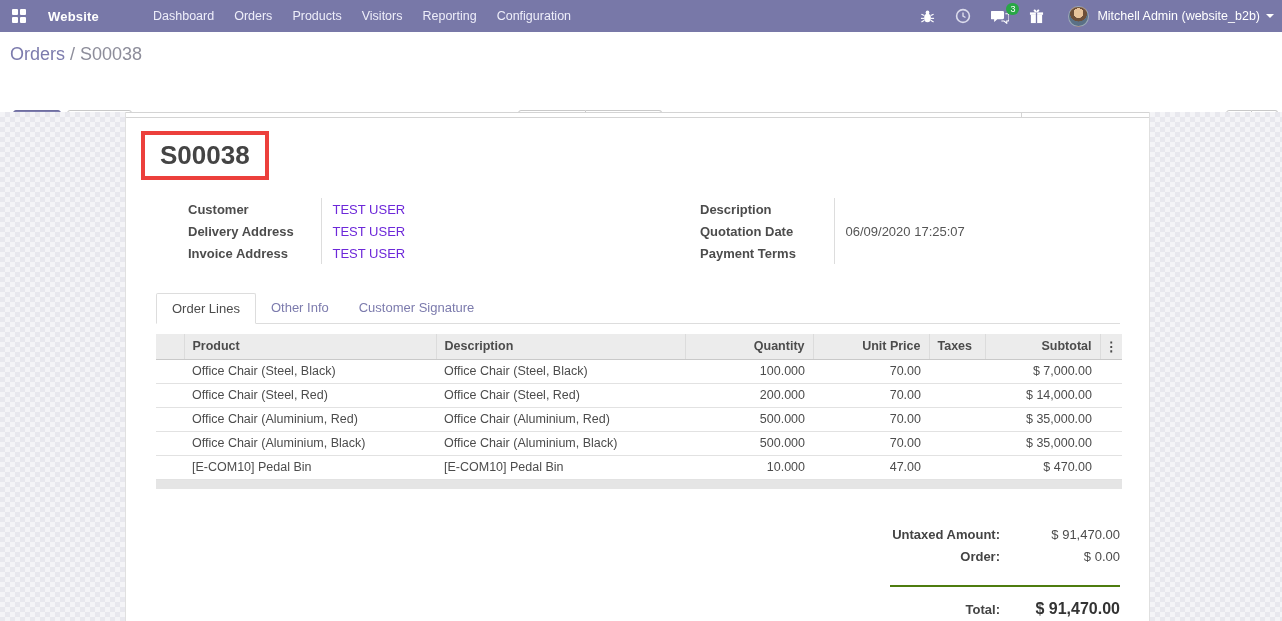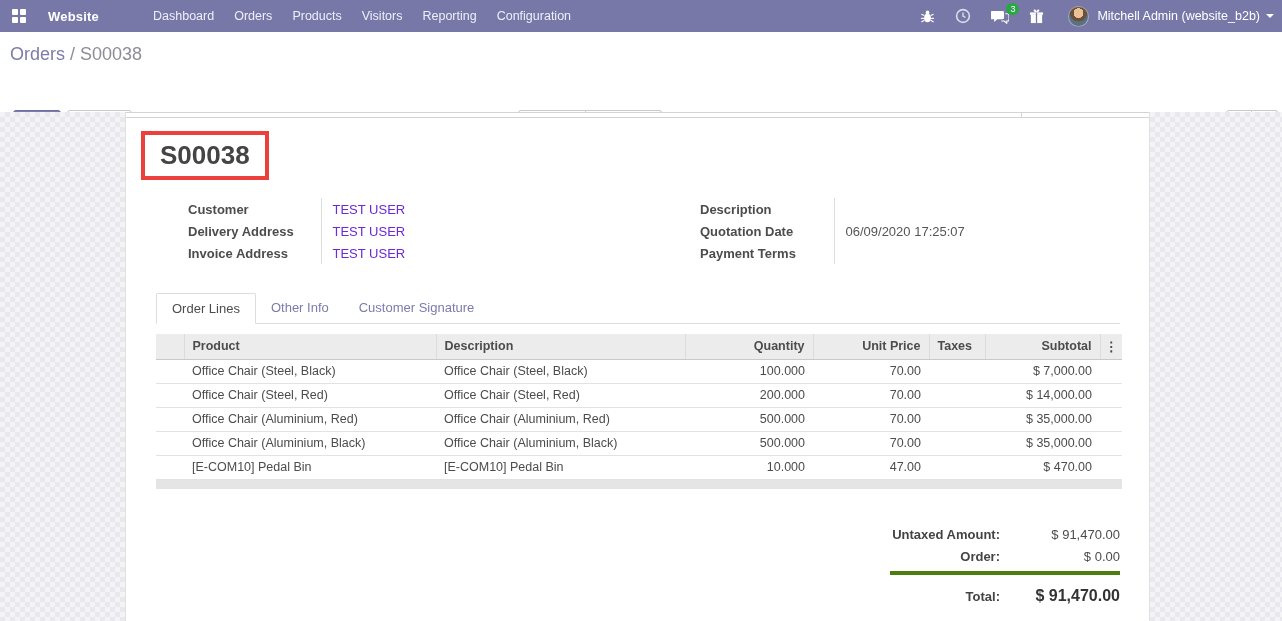--- a/index.html
+++ b/index.html
@@ -89,21 +89,21 @@
   .lines .num { text-align:right; }
   .col-handle{width:28px}.col-product{width:252px}.col-desc{width:249px}.col-qty{width:128px}
   .col-price{width:116px}.col-tax{width:56px}.col-subtotal{width:115px}.col-kebab{width:22px}
   .kebab { text-align:center !important; color:#555; font-size:13px; padding:0 !important; }
   .list-footer { width:966px; height:9px; background:#e5e5e5; }
 
   .totals { position:absolute; top:411px; right:29px; width:230px; }
   .totals .trow { display:flex; align-items:center; height:22px; }
   .totals .tlabel { flex:1; text-align:right; font-weight:bold; color:#444; font-size:13px; padding-right:14px; }
   .totals .tvalue { width:106px; text-align:right; color:#4c4c4c; font-size:13px; }
-  .totals .grand { border-top:4px solid #4d7c0f; margin-top:4px; padding-top:20px; height:26px; }
+  .totals .grand { border-top:2px solid #4d7c0f; margin-top:18px; padding-top:20px; height:26px; }
   .totals .grand .tvalue { font-size:16px; font-weight:bold; color:#333; }
 </style>
 </head>
 <body>
 
 <div class="navbar">
   <div class="apps-btn">
     <span class="apps-grid">
         <span></span>
         <span></span>

